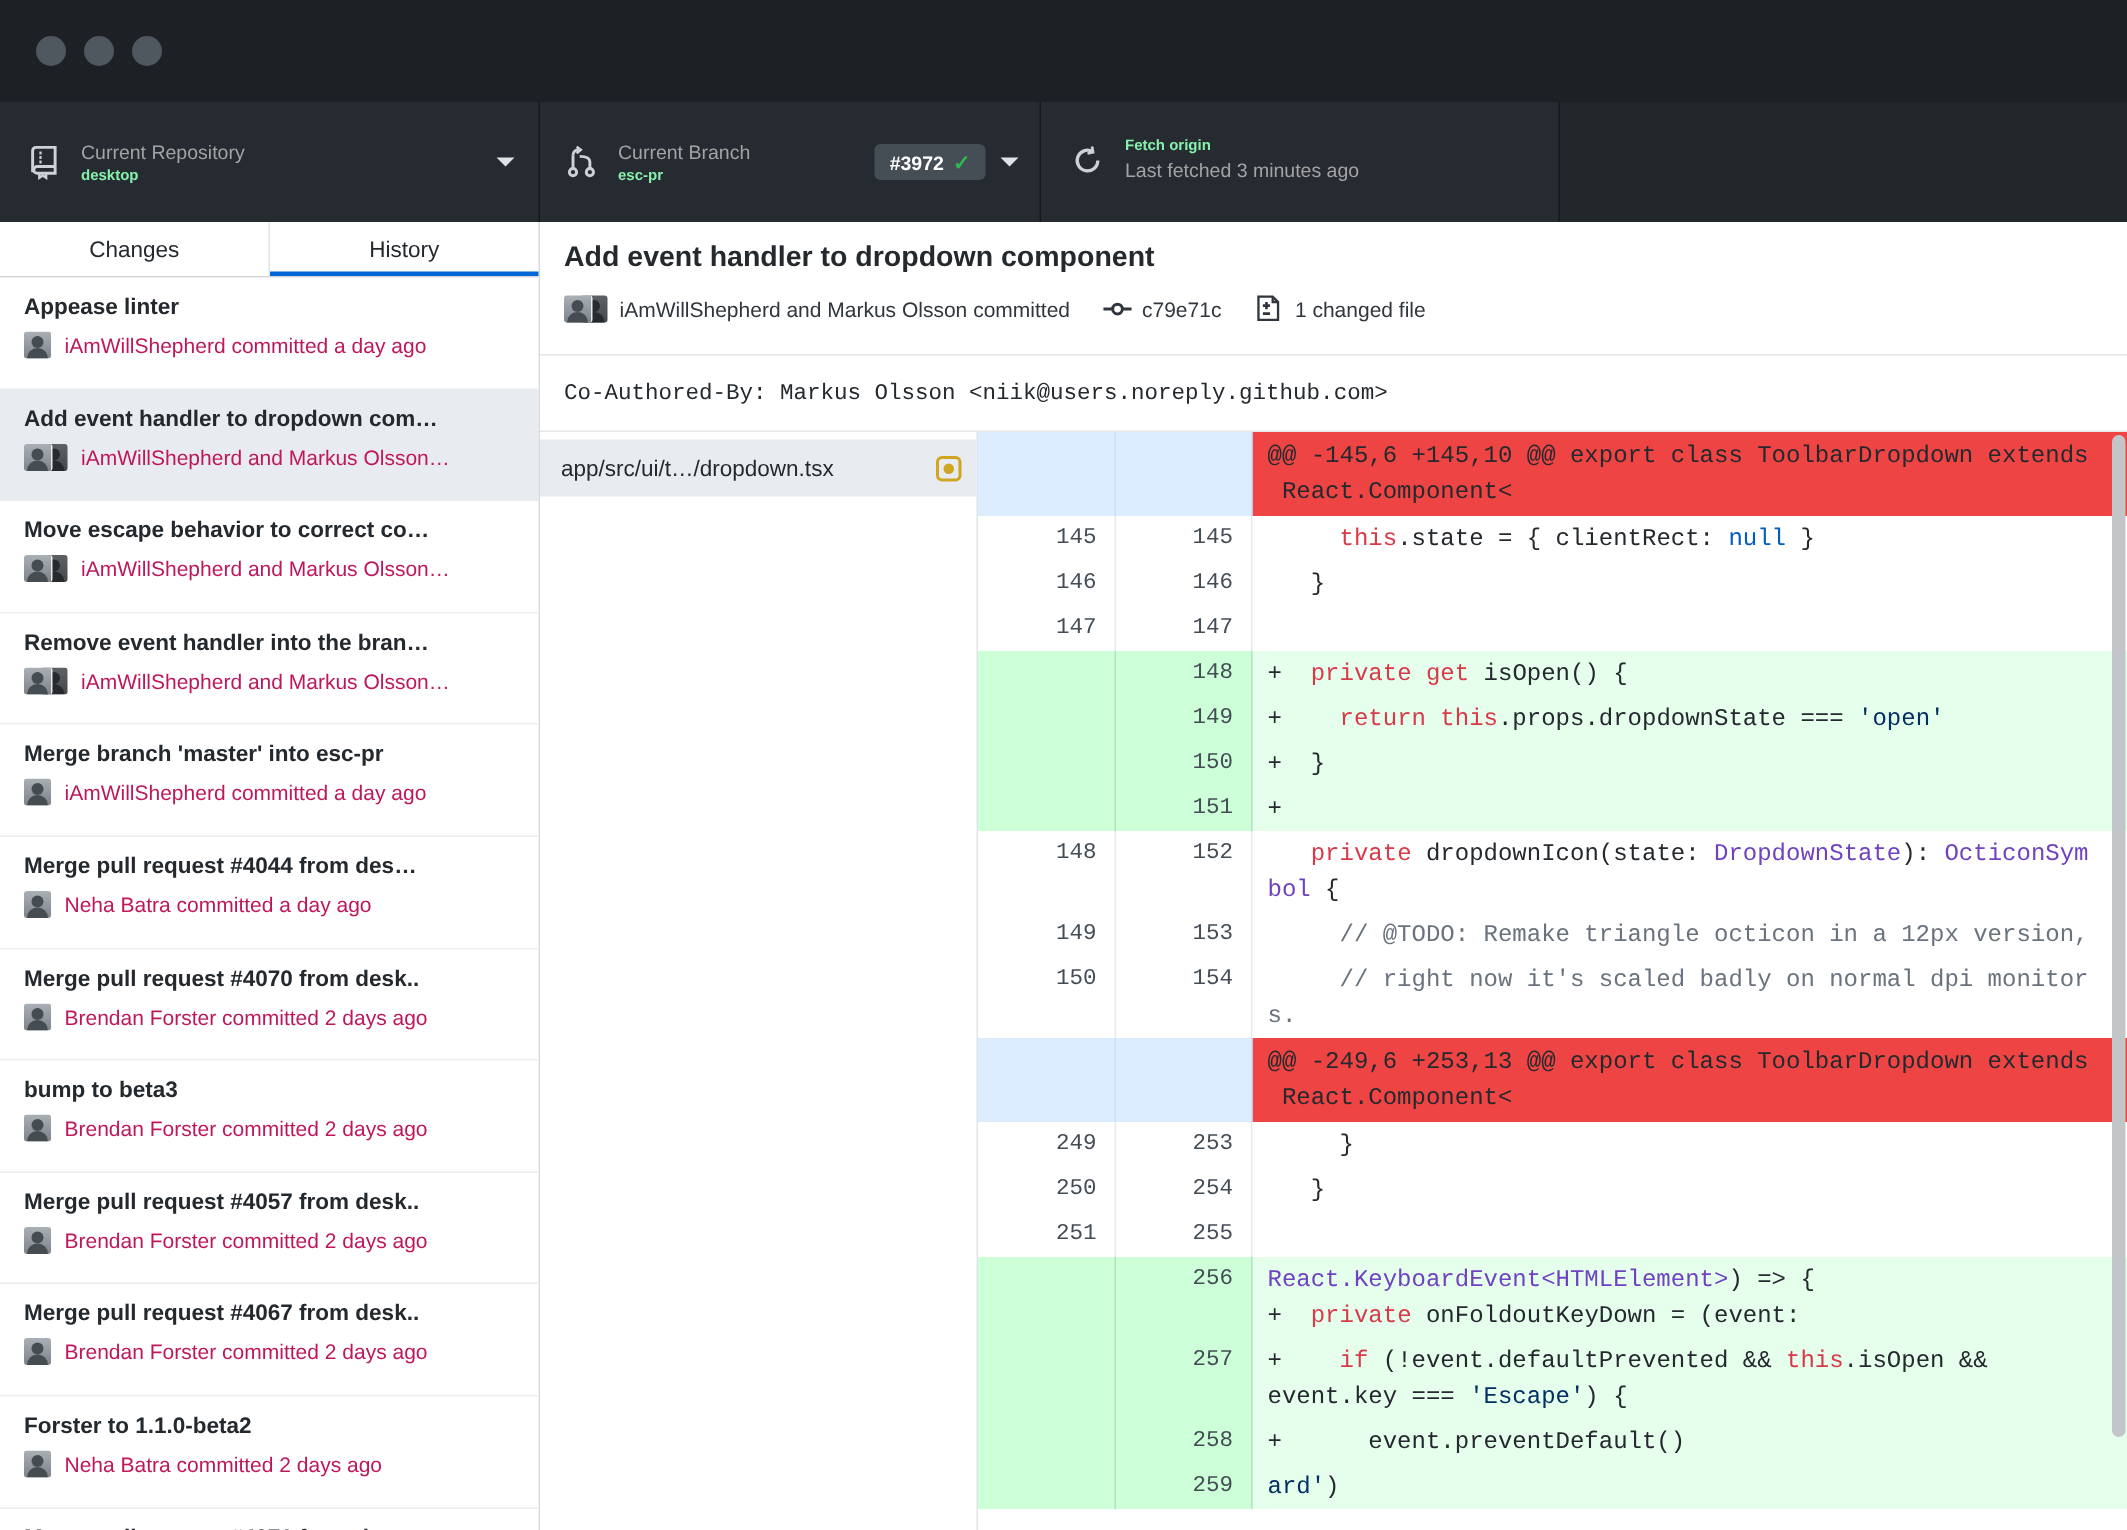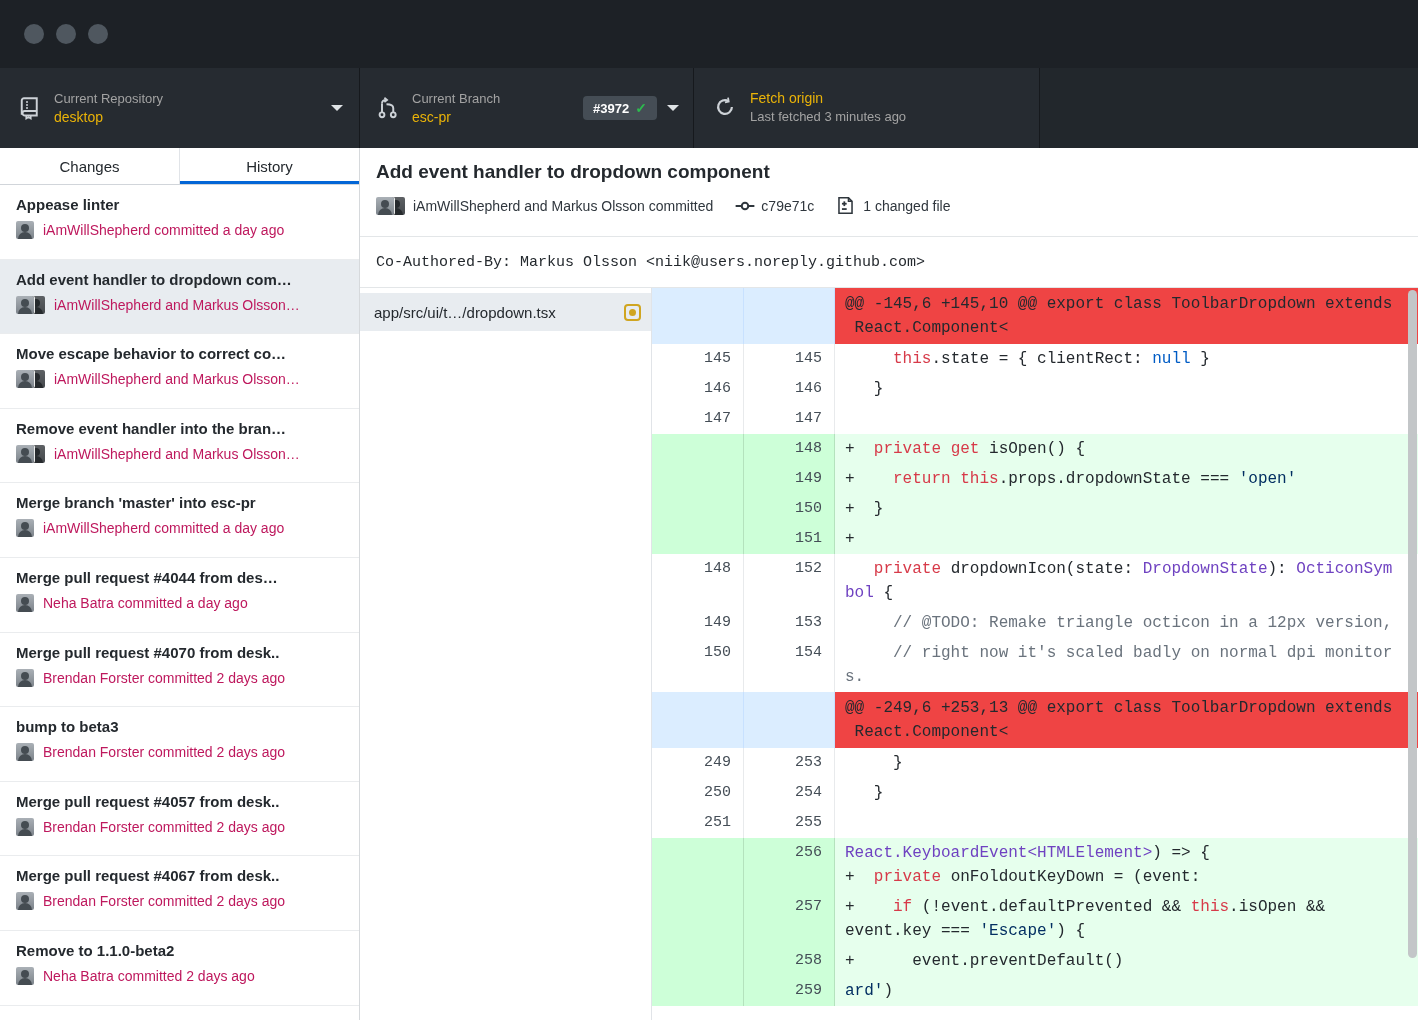--- a/index.html
+++ b/index.html
@@ -13,21 +13,21 @@
   
   .toolbar { height:80px; background:#22272c; display:flex; }
   .tb-sec { background:#262b31; border-right:1px solid #16191d; display:flex; align-items:center; position:relative; }
   .tb-repo { width:360px; padding:0 16px 0 18px; }
   .tb-branch { width:334px; padding:0 14px 0 16px; }
   .tb-fetch { width:346px; padding:0 14px 0 20px; }
   .tb-fill { flex:1; background:#22272c; }
   .tb-icon { width:24px; height:24px; flex:none; margin-right:12px; color:#cdd2d7; }
   .tb-text { flex:1; min-width:0; }
   .tb-label { font-size:13px; color:#a3a3a3; margin-bottom:3px; }
-  .tb-value { font-size:14px; font-weight:400; color:#eab308; }
+  .tb-value { font-size:10px; font-weight:700; color:#86efac; }
   .tb-caret { width:0; height:0; border-left:6px solid transparent; border-right:6px solid transparent;
     border-top:6px solid #dfe3e6; margin-left:10px; flex:none; }
   .badge { background:#454d55; border-radius:4px; padding:4px 10px; font-size:13px; font-weight:700;
     color:#fff; display:flex; align-items:center; gap:6px; margin-left:8px; flex:none; }
   .badge .check { color:#2dba4e; font-weight:700; font-size:14px; }
 
   
   .app { display:flex; height:872px; }
   .sidebar { width:360px; flex:none; border-right:1px solid #d6d9dc; display:flex; flex-direction:column; background:#fff; }
   .tabs { height:37px; display:flex; border-bottom:1px solid #d1d5da; flex:none; }
@@ -249,21 +249,21 @@
         <div class="commit-row">
           <div class="commit-title">Merge pull request #4067 from desk..</div>
           <div class="commit-by">
             <span class="avs">
               <span class="av front"></span>
             </span>
             <span>Brendan Forster committed 2 days ago</span>
           </div>
         </div>
         <div class="commit-row">
-          <div class="commit-title">Remove to 1.1.0-beta2</div>
+          <div class="commit-title">Forster to 1.1.0-beta2</div>
           <div class="commit-by">
             <span class="avs">
               <span class="av front"></span>
             </span>
             <span>Neha Batra committed 2 days ago</span>
           </div>
         </div>
         <div class="commit-row">
           <div class="commit-title">Merge pull request #4071 from d…</div>
         </div>

